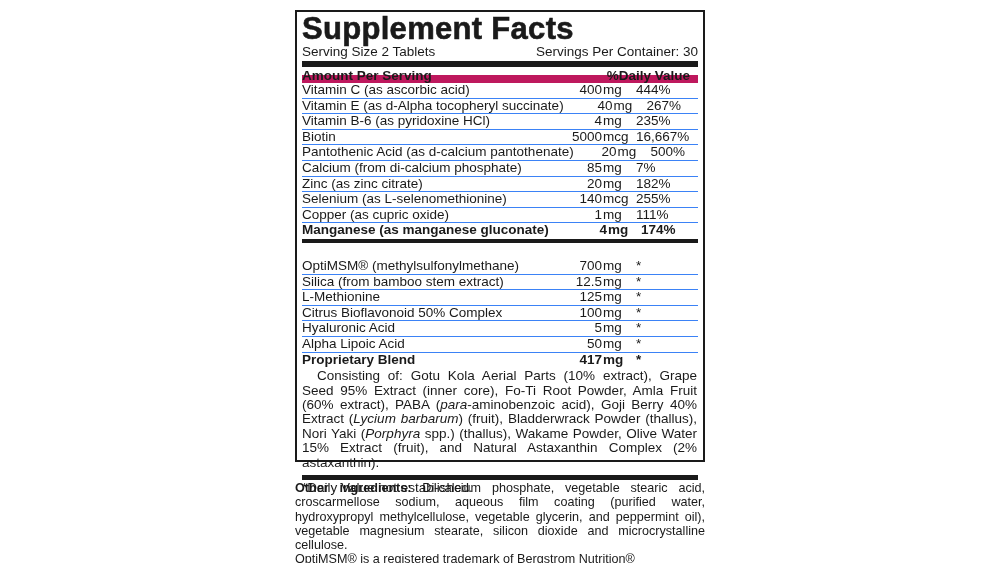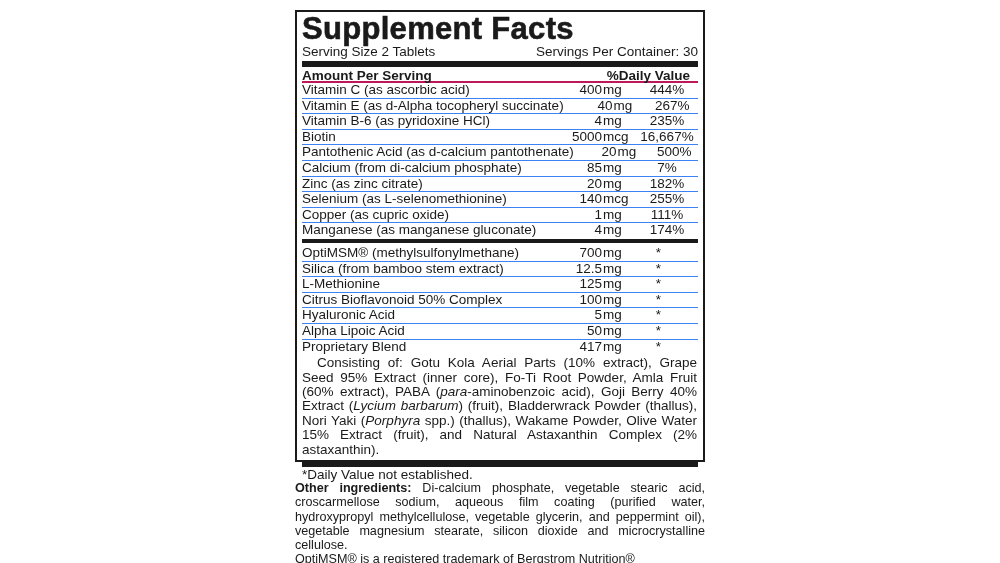--- a/index.html
+++ b/index.html
@@ -15,37 +15,37 @@
     line-height: 32px; letter-spacing: 0.3px; margin-top: 1px; height: 31px;
     -webkit-text-stroke: 0.6px #1a1a1a;
   }
   .serving-line {
     display: flex; justify-content: space-between; font-size: 13.5px; line-height: 15px; height: 15px;
   }
   .bar-thick { height: 6px; background: #1a1a1a; margin-top: 2px; }
   .bar-mid { height: 4px; background: #1a1a1a; }
   .header-row {
     display: flex; justify-content: space-between; font-weight: bold; font-size: 13.5px;
-    line-height: 15px; height: 16px; border-bottom: 2px solid #be185d; padding-top: 1px;
+    line-height: 15px; height: 16px; border-bottom: 8px solid #be185d; padding-top: 1px;
   }
   .header-row .dv { padding-right: 8px; }
 
   .row {
     display: flex; font-size: 13.5px; line-height: 14.5px; height: 15.6px;
     border-bottom: 1px solid #3b82f6; white-space: nowrap;
   }
-  .row.last { border-bottom: none; }
+  .row.last { border-bottom: none; font-weight: bold; }
   .row .name { flex: 1; }
   .row .amount { width: 100px; display: flex; justify-content: flex-end; }
   .row .amount .num { text-align: center; }
   .row .amount .unit { width: 34px; text-align: left; padding-left: 1px; }
-  .row .dv { width: 62px; text-align: center; }
+  .row .dv { width: 62px; text-align: left; }
   .row .dv.star { padding-right: 17px; }
 
-  .section2 { margin-top: 3px; }
+  .section2 { margin-top: 16px; }
 
   .blend {
     font-size: 13.5px; line-height: 14.4px; text-align: justify; margin-top: 1px;
     text-indent: 15px; padding-right: 1px;
   }
   .blend i { font-style: italic; }
 
   .bar-bottom { height: 5px; background: #1a1a1a; margin-top: 5px; }
   .footnote { font-size: 13.5px; line-height: 16px; }
 

